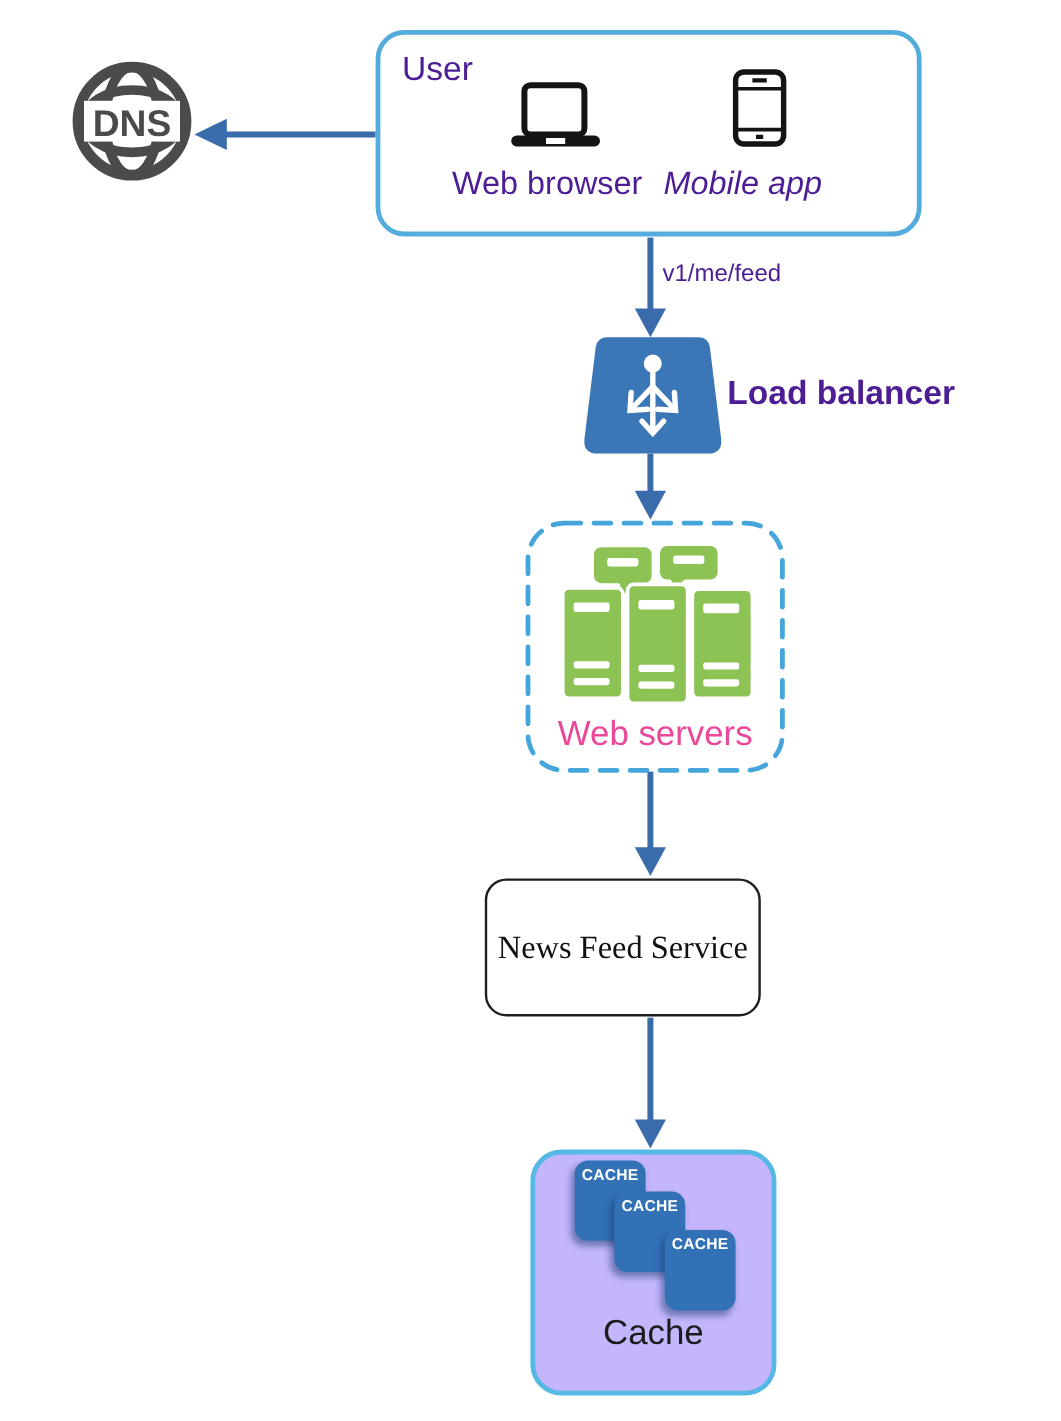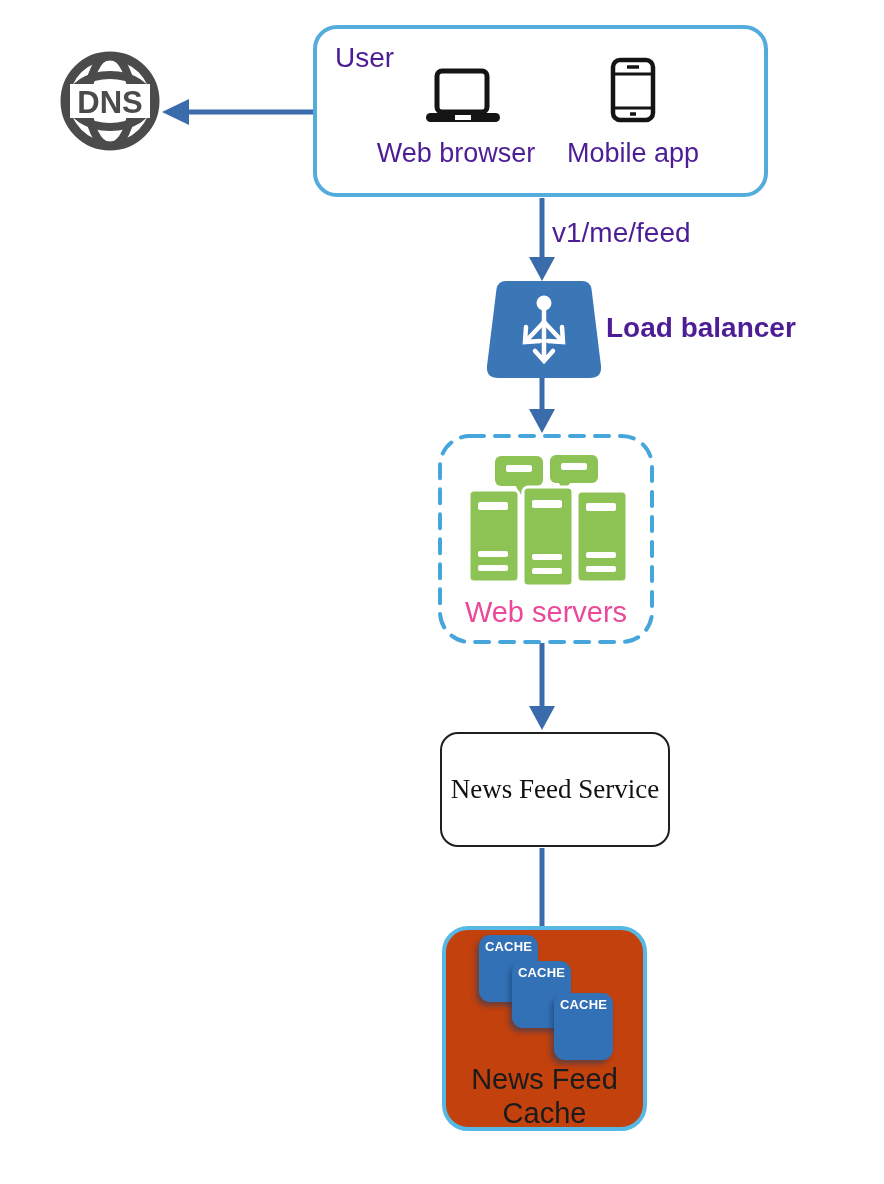--- a/index.html
+++ b/index.html
@@ -10,38 +10,38 @@
   .abs{position:absolute;}
   .label{white-space:nowrap;color:#4c1d95;}
   
   .user-box{
     left:313px;top:25px;width:455px;height:172px;box-sizing:border-box;
     border:4px solid #54acdd;border-radius:24px;background:#ffffff;
   }
   .user-title{left:335px;top:42px;font-size:28px;}
   .device-label{top:138px;font-size:27px;text-align:center;}
   .web-browser-label{left:361px;width:190px;}
-  .mobile-app-label{left:553px;width:160px;}
+  .mobile-app-label{left:539px;width:160px;font-style:italic;}
   
-  .edge-label{left:552px;top:217px;font-size:28px;}
+  .edge-label{left:552px;top:217px;font-size:20px;}
   
   .lb-label{left:606px;top:312px;font-size:28px;font-weight:bold;}
   
   .ws-label{left:438px;top:596px;width:216px;text-align:center;font-size:29px;color:#ec4899;}
   
   .service-box{
-    left:440px;top:732px;width:230px;height:115px;box-sizing:border-box;
+    left:404px;top:732px;width:230px;height:115px;box-sizing:border-box;
     border:2.5px solid #1f1f1f;border-radius:18px;background:#ffffff;
     display:flex;align-items:center;justify-content:center;
   }
   .service-label{font-family:"Liberation Serif",serif;font-size:27px;color:#111;}
   
   .cache-box{
-    left:442px;top:926px;width:205px;height:205px;box-sizing:border-box;
-    border:4px solid #56b9e5;border-radius:26px;background:#c2410c;
+    left:442px;top:958px;width:205px;height:205px;box-sizing:border-box;
+    border:4px solid #56b9e5;border-radius:26px;background:#c4b5fd;
   }
   .cache-block{
     position:absolute;width:59px;height:67px;border-radius:11px;background:#3371b7;
     box-shadow:-3px 4px 5px rgba(20,60,110,0.5);
     color:#ffffff;font-weight:bold;font-size:13px;text-align:center;
     padding-top:4px;box-sizing:border-box;letter-spacing:0.2px;
   }
   .cache-block-1{left:33px;top:5px;}
   .cache-block-2{left:66px;top:31px;}
   .cache-block-3{left:108px;top:63px;}
@@ -162,18 +162,17 @@
 
   <div class="abs service-box">
     <span class="service-label">News Feed Service</span>
   </div>
 
   <div class="abs cache-box">
     <div class="cache-block cache-block-1">CACHE</div>
     <div class="cache-block cache-block-2">CACHE</div>
     <div class="cache-block cache-block-3">CACHE</div>
     <div class="cache-caption">
-      <div>News Feed</div>
       <div>Cache</div>
     </div>
   </div>
 
 </div>
 
 </body></html>

